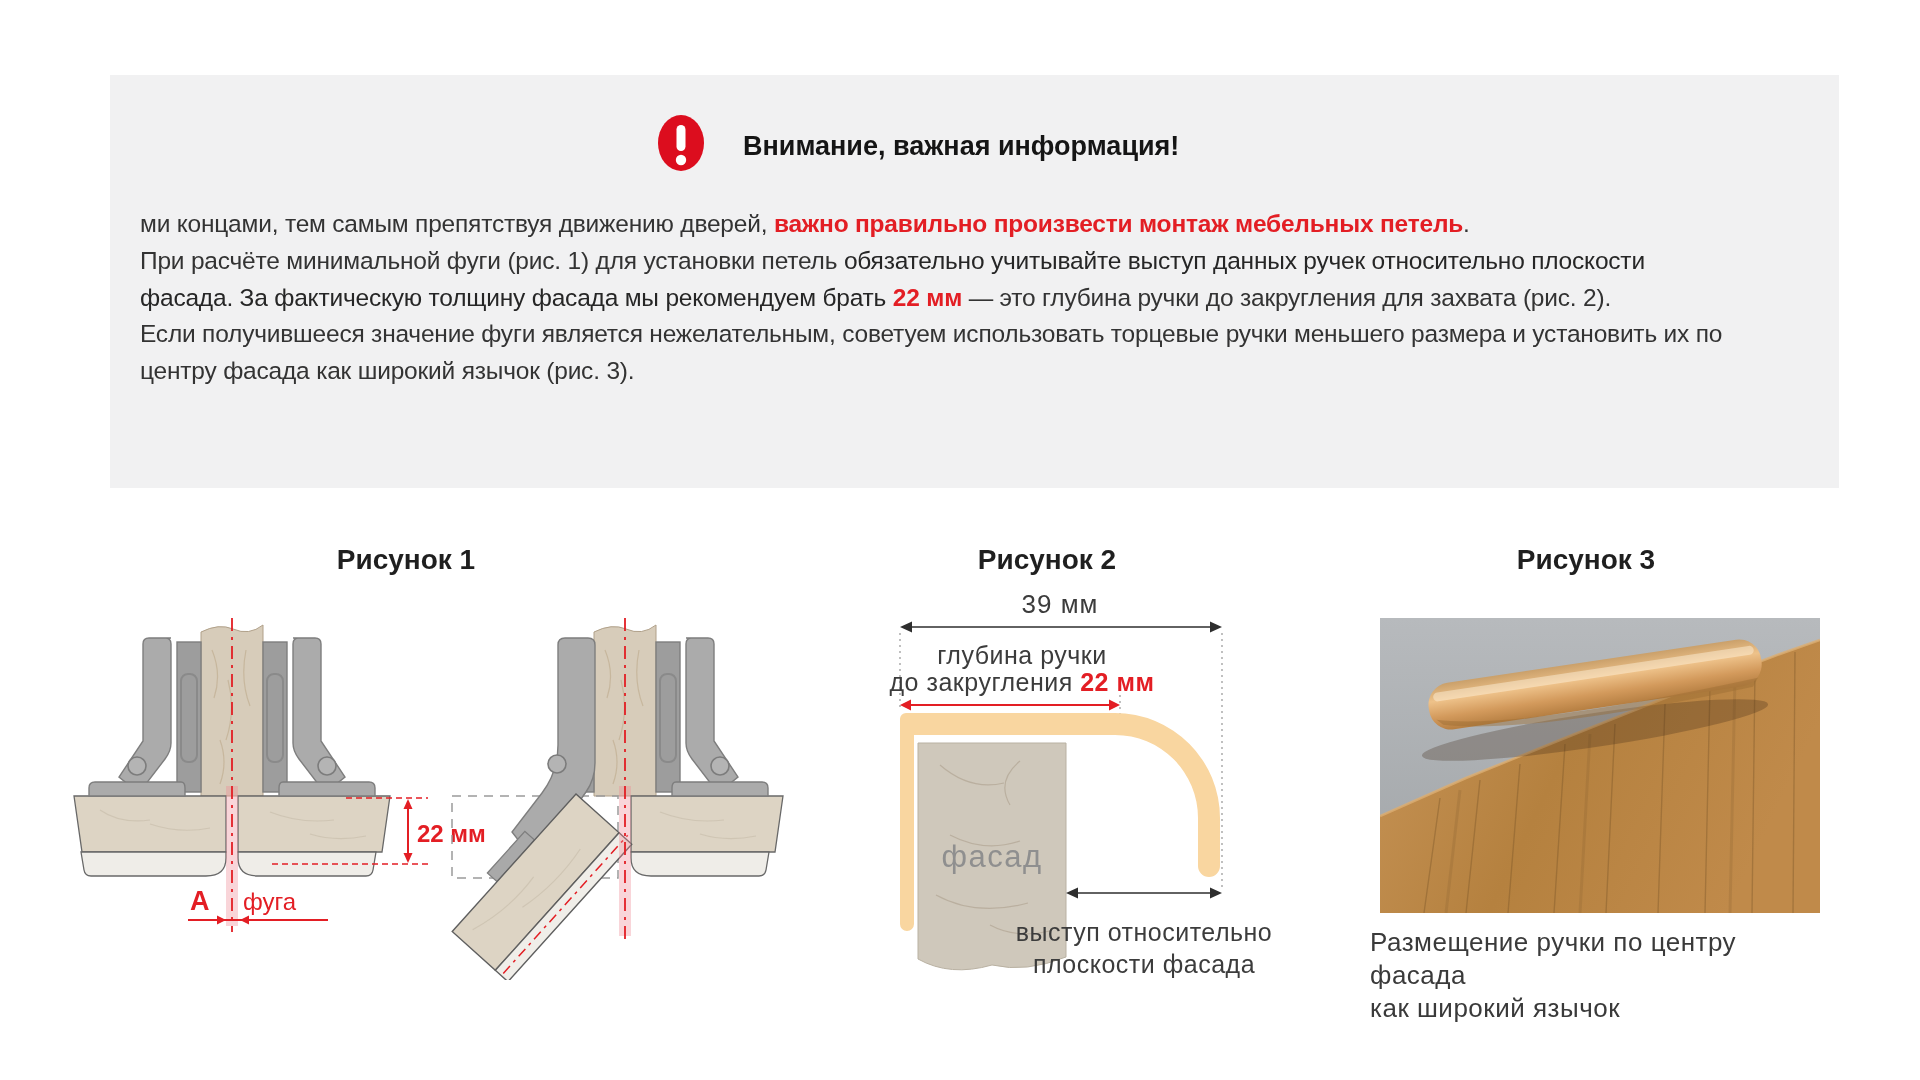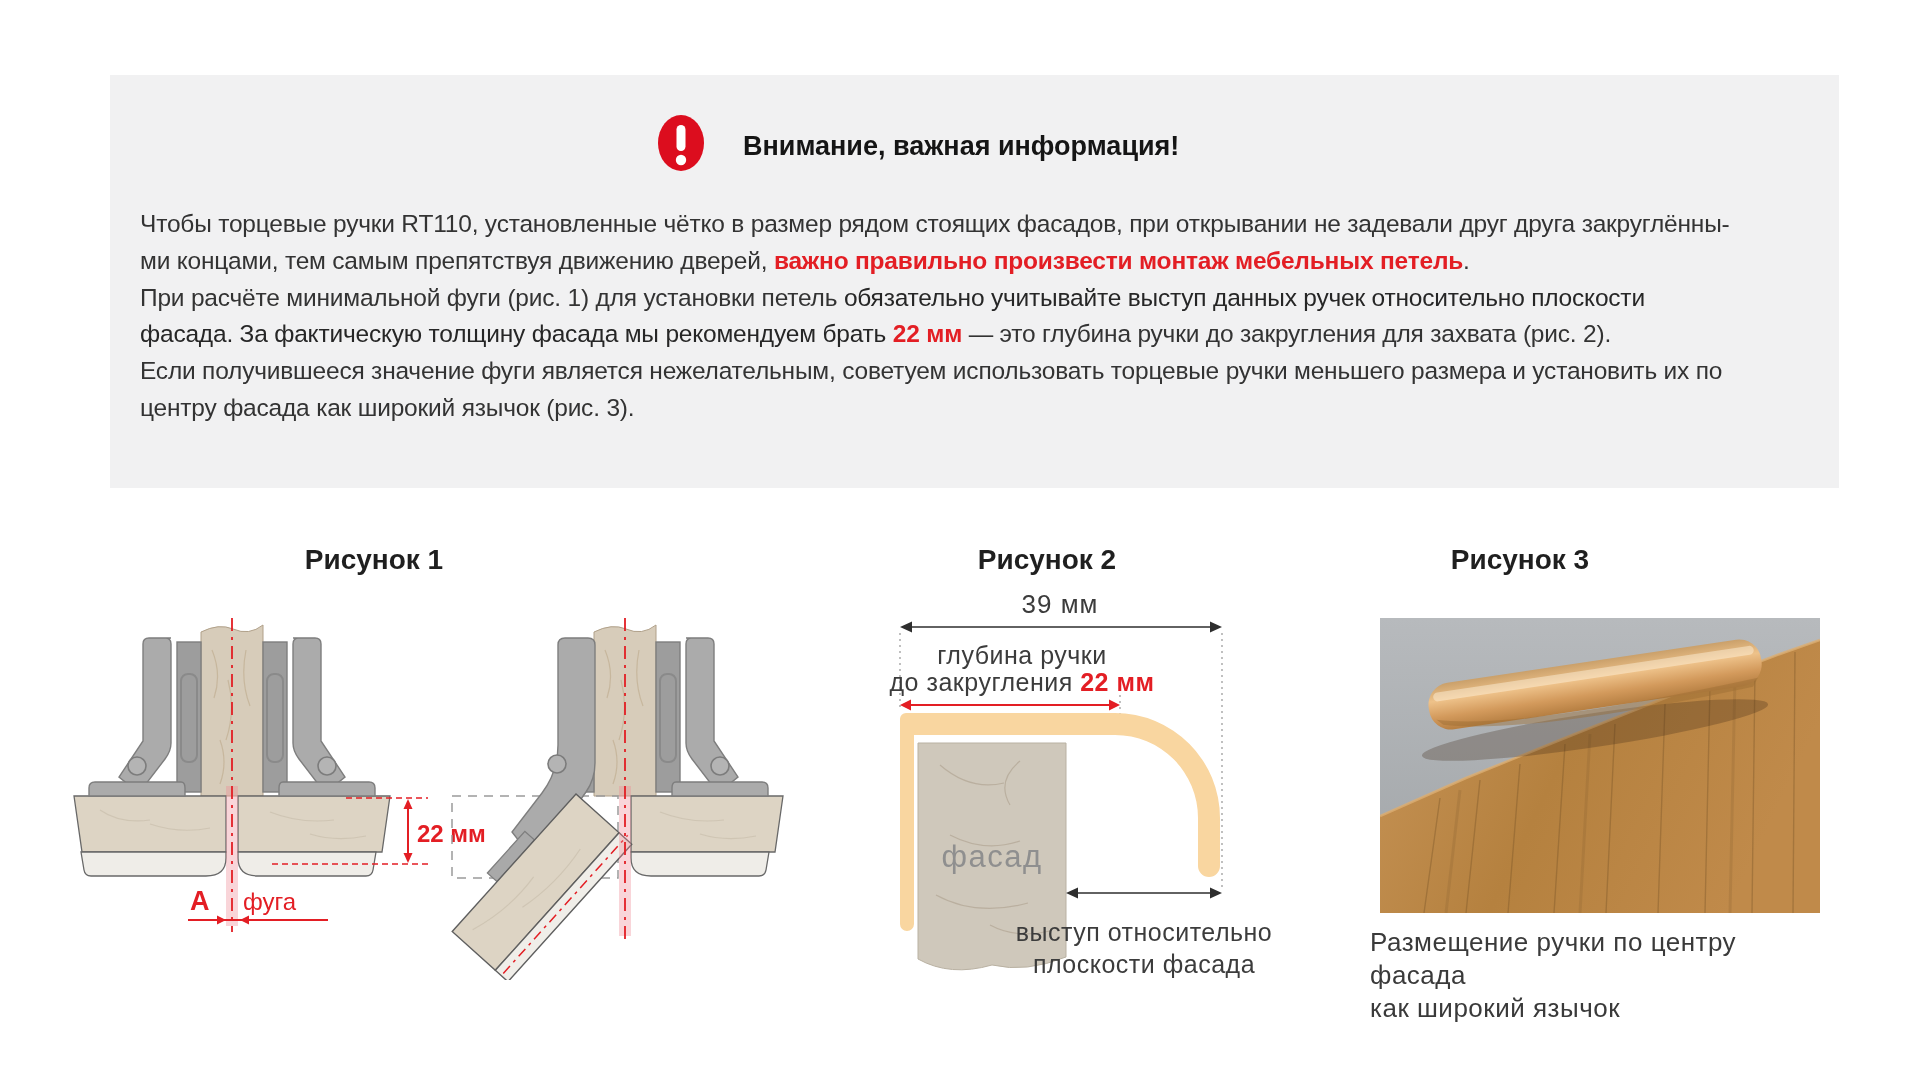--- a/index.html
+++ b/index.html
@@ -7,21 +7,21 @@
         font-family:"Liberation Sans","DejaVu Sans",sans-serif;color:#333;}
   .notice-box{position:absolute;left:110px;top:75px;width:1729px;height:413px;background:#f1f1f2;}
   .warn-icon{position:absolute;left:657px;top:114px;width:48px;height:60px;}
   .notice-title{position:absolute;left:743px;top:131px;font-size:27px;font-weight:bold;color:#151515;white-space:nowrap;}
   .notice-text{position:absolute;left:140px;top:206px;font-size:24.5px;line-height:36.8px;color:#333;letter-spacing:-0.2px;}
   .tline{white-space:nowrap;}
   .r-n{font-weight:normal;color:#333;}
   .r-b{font-weight:normal;color:#262626;}
   .r-rb{font-weight:bold;color:var(--red,#e31e24);}
   .fig-caption{position:absolute;top:544px;width:300px;text-align:center;font-size:28px;font-weight:bold;color:#1f1f1f;}
-  .cap1{left:224px;} .cap2{left:897px;} .cap3{left:1370px;}
+  .cap1{left:256px;} .cap2{left:897px;} .cap3{left:1436px;}
   .svg-abs{position:absolute;}
   .fig3-caption{position:absolute;left:1370px;top:926px;width:460px;
                 font-size:26px;line-height:33px;color:#3a3a3a;letter-spacing:0.5px;}
   svg text{font-family:"Liberation Sans","DejaVu Sans",sans-serif;}
   .dim-red{fill:var(--red,#e31e24);font-weight:bold;}
   .lbl-dark{fill:#3c3c3c;}
 </style>
 </head>
 <body>
 
@@ -31,21 +31,20 @@
 
   <svg class="warn-icon" viewBox="0 0 48 60">
     <ellipse cx="24" cy="29" rx="23" ry="28" fill="#dc0d1e"></ellipse>
     <rect x="19.5" y="11" width="9" height="26" rx="4.5" fill="#ffffff"></rect>
     <circle cx="24" cy="46" r="5.2" fill="#ffffff"></circle>
   </svg>
 
   <div class="notice-title">Внимание, важная информация!</div>
 
   <div class="notice-text">
-      <div class="tline"><span class="r-n">Чтобы торцевые ручки RT110, установленные чётко в размер рядом стоящих фасадов, при открывании не задевали друг друга закруглённы-</span></div>
       <div class="tline"><span class="r-n">ми концами, тем самым препятствуя движению дверей, </span><span class="r-rb">важно правильно произвести монтаж мебельных петель</span><span class="r-n">.</span></div>
       <div class="tline"><span class="r-n">При расчёте минимальной фуги (рис. 1) для установки петель </span><span class="r-b">обязательно учитывайте выступ данных ручек относительно плоскости</span></div>
       <div class="tline"><span class="r-b">фасада. За фактическую толщину фасада мы рекомендуем брать </span><span class="r-rb">22 мм</span><span class="r-n"> — это глубина ручки до закругления для захвата (рис. 2).</span></div>
       <div class="tline"><span class="r-n">Если получившееся значение фуги является нежелательным, советуем использовать торцевые ручки меньшего размера и установить их по</span></div>
       <div class="tline"><span class="r-n">центру фасада как широкий язычок (рис. 3).</span></div>
     </div>
 
   <div class="fig-caption cap1">Рисунок 1</div>
   <div class="fig-caption cap2">Рисунок 2</div>
   <div class="fig-caption cap3">Рисунок 3</div>

